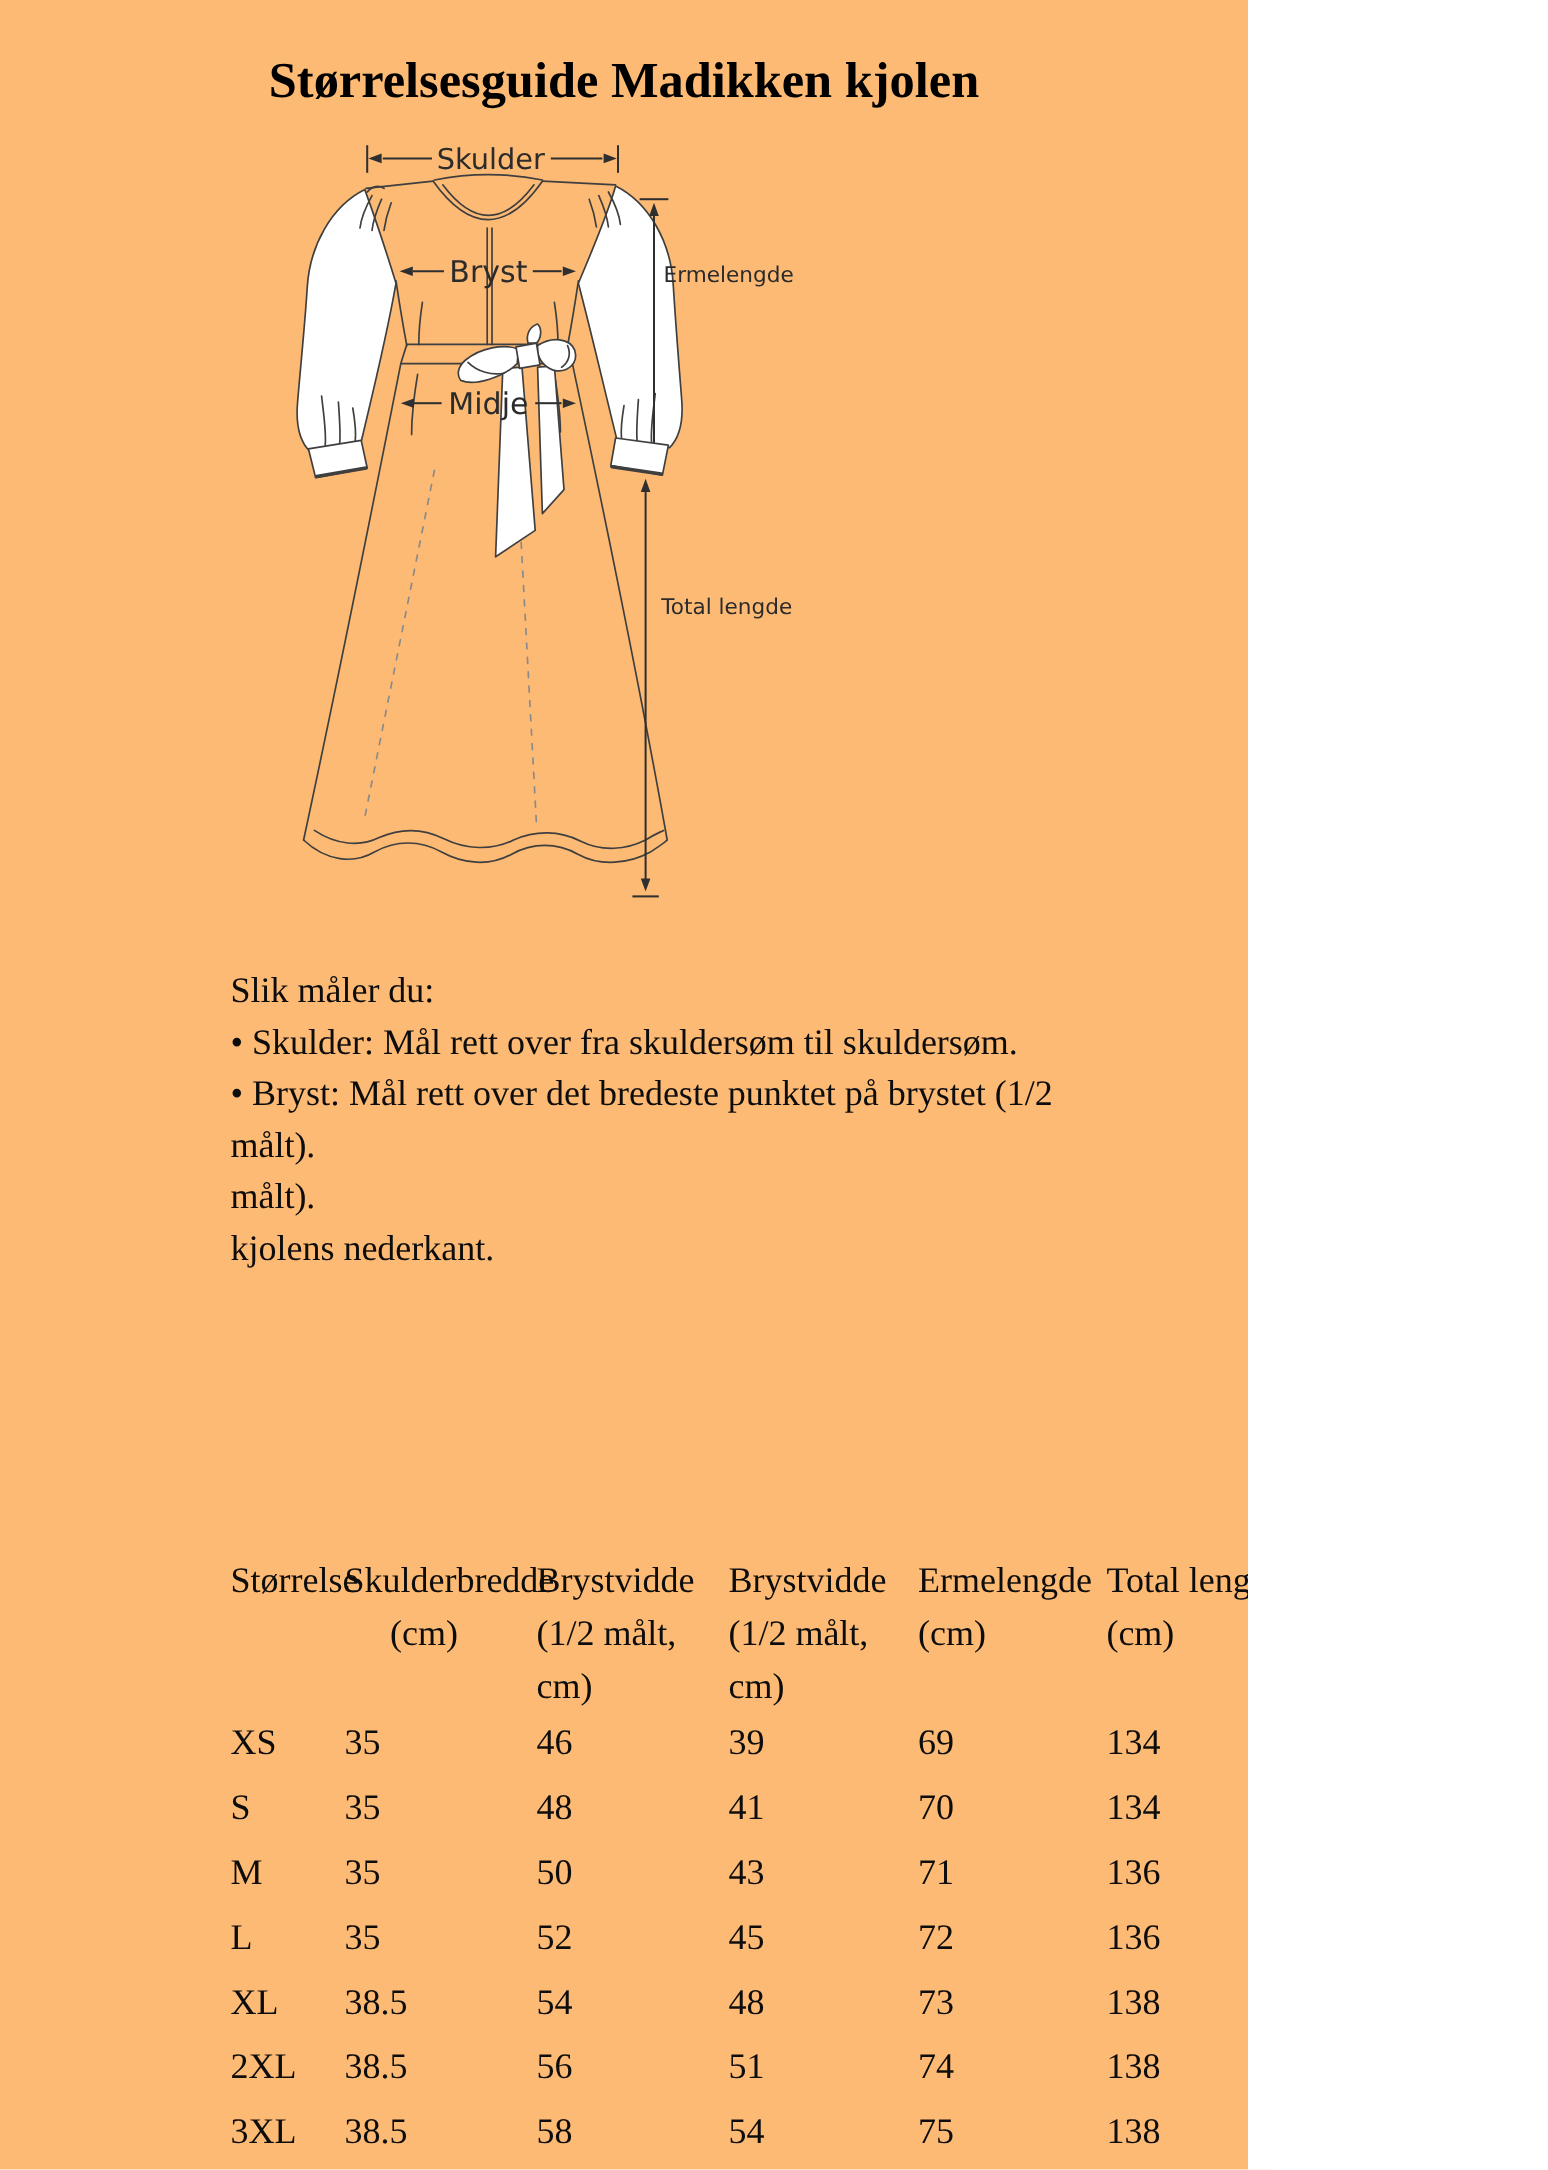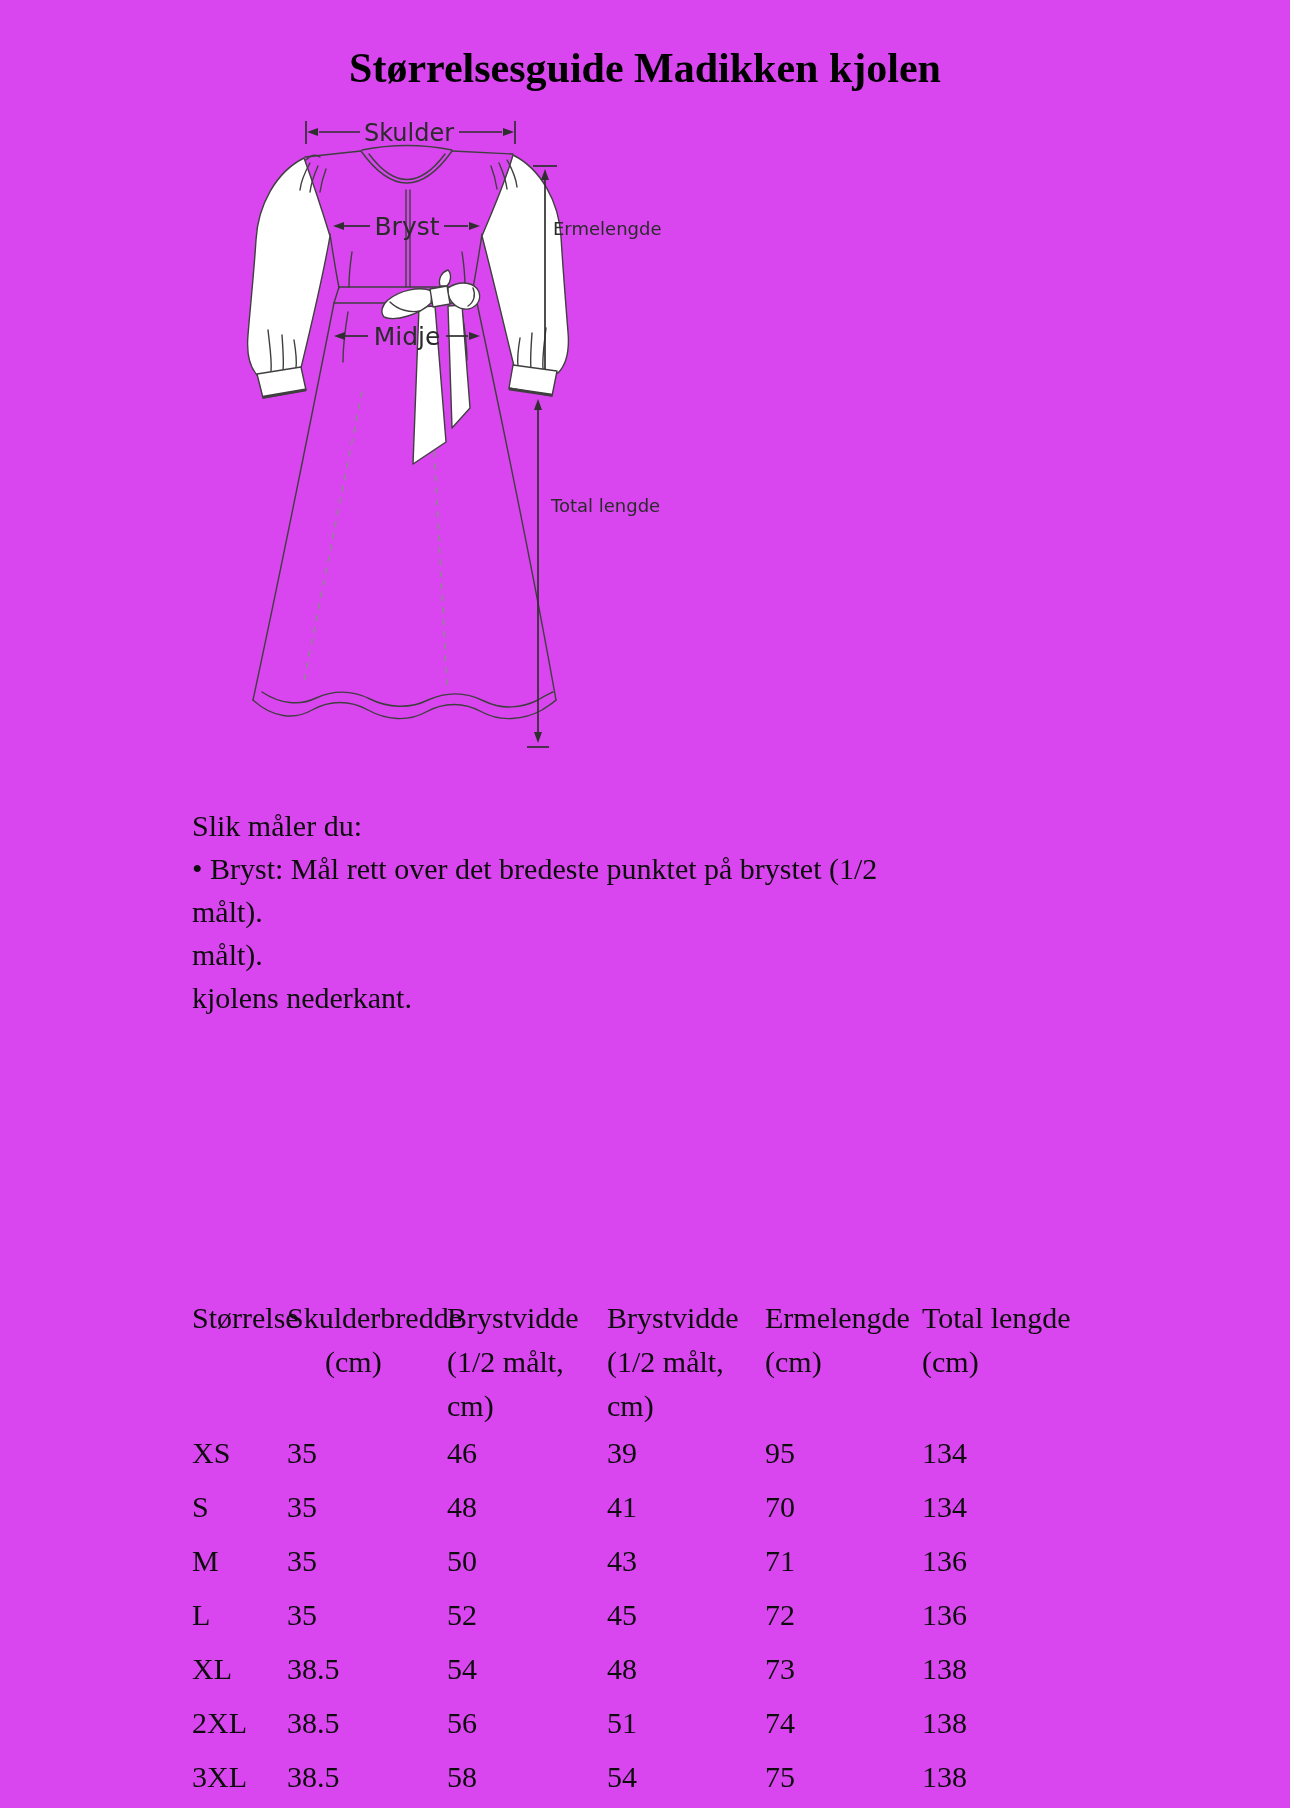--- a/index.html
+++ b/index.html
@@ -1,17 +1,17 @@
 <!DOCTYPE html>
 <html><head>
 <meta charset="utf-8">
 <style>
   html,body{margin:0;padding:0;background:#ffffff;}
   .page{
-    position:relative;width:1290px;height:1808px;background:#d946ef;
+    position:relative;width:1040px;height:1808px;background:#fdba74;
     font-family:"Liberation Serif",serif;color:#111;overflow:hidden;
   }
   .title{
     position:absolute;top:44px;left:0;width:100%;text-align:center;
     font-size:42px;font-weight:bold;color:#000;
   }
   .diagram{position:absolute;left:210px;top:95px;width:480px;height:660px;}
   .art{fill:none;stroke:#3f3f3f;stroke-width:1.4;stroke-linecap:round;stroke-linejoin:round;}
   .fillw{fill:#ffffff;}
   .dash{stroke:#8a8a8a;stroke-dasharray:5 7;}
@@ -144,20 +144,21 @@
       <polygon class="dimhead" points="538,399 534,410 542,410"></polygon>
       <path class="dim" d="M 538 408 L 538 734"></path>
       <polygon class="dimhead" points="538,743 534,732 542,732"></polygon>
       <path class="dim" d="M 527 747 L 549 747"></path>
       <text class="dimtext lbl-sm" x="551" y="512" text-anchor="start">Total lengde</text>
     </g>
   </svg>
 
   <div class="howto">
     <div>Slik måler du:</div>
+    <div>• Skulder: Mål rett over fra skuldersøm til skuldersøm.</div>
     <div>• Bryst: Mål rett over det bredeste punktet på brystet (1/2</div>
     <div>målt).</div>
     <div>målt).</div>
     <div>kjolens nederkant.</div>
   </div>
 
   <div class="size-table">
     <div class="trow thead">
       <div class="cell">
         <div>Størrelse</div>
@@ -184,21 +185,21 @@
         <div class="unit">(cm)</div>
       </div>
     </div>
 
     <div class="tbody">
       <div class="trow">
         <div>XS</div>
         <div>35</div>
         <div>46</div>
         <div>39</div>
-        <div>95</div>
+        <div>69</div>
         <div>134</div>
       </div>
       <div class="trow">
         <div>S</div>
         <div>35</div>
         <div>48</div>
         <div>41</div>
         <div>70</div>
         <div>134</div>
       </div>

